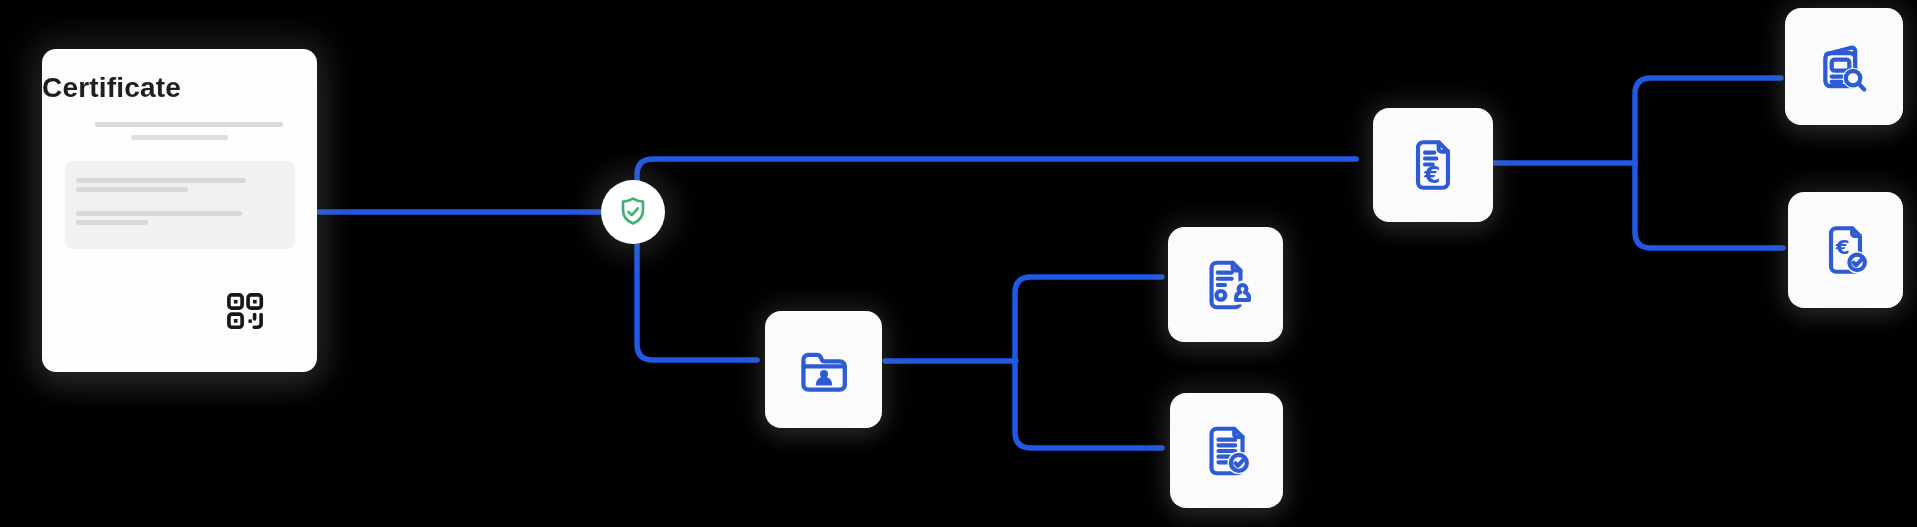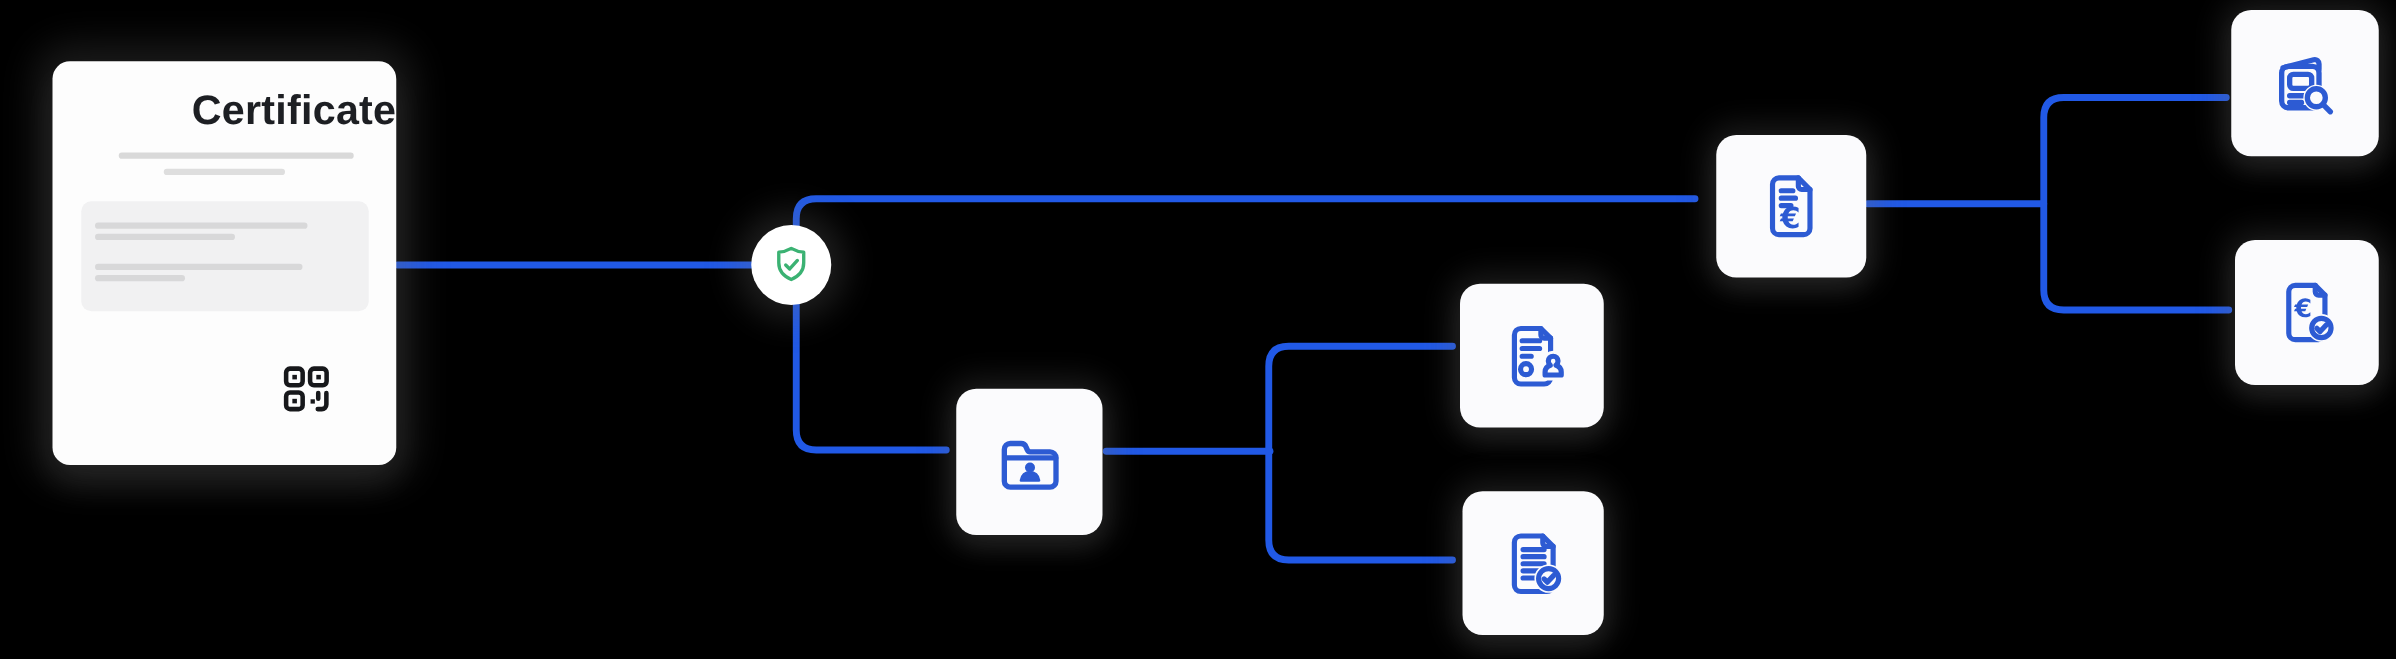--- a/index.html
+++ b/index.html
@@ -29,22 +29,22 @@
     background:#ffffff;display:flex;align-items:center;justify-content:center;
     box-shadow:0 0 26px 12px rgba(120,120,120,.25);
   }
 
   .card{
     position:absolute;left:42px;top:49px;width:275px;height:323px;
     background:#fdfdfd;border-radius:14px;
     box-shadow:0 0 30px 14px rgba(120,120,120,.22),0 16px 30px rgba(90,90,90,.2);
   }
   .card-title{
-    position:absolute;left:0;right:0;top:24px;text-align:right;
-    font-size:33px;line-height:30px;font-weight:700;color:#1d1f23;letter-spacing:.2px;
+    position:absolute;left:0;right:0;top:24px;text-align:left;
+    font-size:28px;line-height:30px;font-weight:700;color:#1d1f23;letter-spacing:.2px;
   }
   .gbar{position:absolute;background:#d9d9d9;border-radius:3px;height:5px;}
   .card-div1{left:53px;top:73px;width:188px;}
   .card-div2{left:89px;top:86px;width:97px;background:#dedede;}
   .card-panel{
     position:absolute;left:23px;top:112px;width:230px;height:88px;
     background:#f1f1f2;border-radius:8px;
   }
   .pbar{position:absolute;background:#d8d8d9;border-radius:3px;height:5px;}
   .pbar1{left:11px;top:17px;width:170px;}

